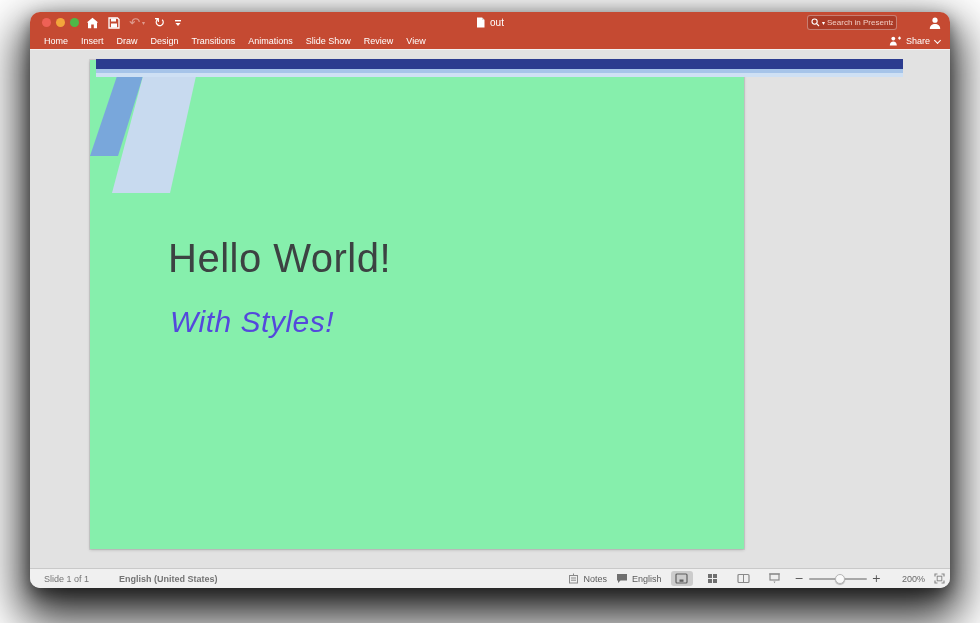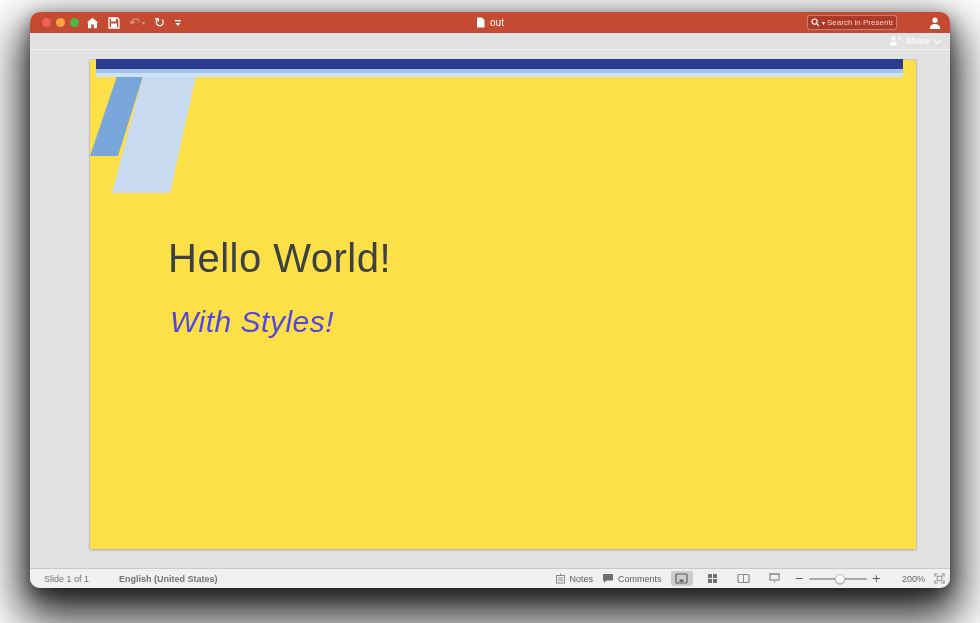--- a/index.html
+++ b/index.html
@@ -38,21 +38,21 @@
             display:flex; align-items:center; padding-left:14px; gap:13px; }
   .tab { color:#ffffff; font-size:9px; white-space:nowrap; cursor:default; }
   .share-zone { position:absolute; right:10px; top:21px; height:16px; display:flex; align-items:center; gap:5px; }
   .share-zone span { color:#fff; font-size:9px; }
   .chev { width:5px; height:5px; border-right:1.4px solid #fff; border-bottom:1.4px solid #fff;
           transform:rotate(45deg); margin-top:-2px; }
 
   
   .workspace { position:absolute; left:0; top:37px; width:100%; height:519px; background:#e2e2e2;
                border-top:1px solid #f2f2f2; }
-  .slide { position:absolute; left:60px; top:10px; width:826px; height:489px; background:#fde047;
+  .slide { position:absolute; left:60px; top:10px; width:654px; height:489px; background:#86efac;
            box-shadow:0 0 0 1px rgba(0,0,0,0.08), 0 1px 3px rgba(0,0,0,0.18); overflow:hidden; }
   .bar-navy  { position:absolute; left:66px; top:9px;    width:807px; height:10px; background:#2b3b8f; }
   .bar-med   { position:absolute; left:66px; top:19px;   width:807px; height:3.5px; background:#a6c4e9; }
   .bar-light { position:absolute; left:66px; top:22.5px; width:807px; height:4px; background:#cee0f4; }
   .stripe { position:absolute; left:0; top:0; width:130px; height:140px; }
   .stripe-dark  { background:#79a7db; clip-path:polygon(27px 16px, 53px 16px, 28px 96px, 0px 96px); }
   .stripe-light { background:#c8daef; clip-path:polygon(53px 16px, 106px 16px, 80px 133px, 22px 133px); }
   .slide-title { position:absolute; left:78px; top:176px; font-size:40px; color:#3c4242;
                  letter-spacing:0.5px; white-space:nowrap; }
   .slide-sub   { position:absolute; left:80px; top:245px; font-size:30px; font-style:italic;
@@ -137,20 +137,31 @@
       </div>
 
       <span class="profile">
         <svg width="14" height="14" viewBox="0 0 14 14">
             <circle cx="7" cy="4.2" r="2.6" fill="#ffffff"></circle>
             <path d="M1.8 13 C1.8 9.6 4 8 7 8 C10 8 12.2 9.6 12.2 13 Z" fill="#ffffff"></path>
           </svg>
       </span>
     </div>
 
+    <div class="tabrow">
+      <span class="tab">Home</span>
+      <span class="tab">Insert</span>
+      <span class="tab">Draw</span>
+      <span class="tab">Design</span>
+      <span class="tab">Transitions</span>
+      <span class="tab">Animations</span>
+      <span class="tab">Slide Show</span>
+      <span class="tab">Review</span>
+      <span class="tab">View</span>
+    </div>
     <div class="share-zone">
       <span>
         <svg width="12" height="10" viewBox="0 0 12 10">
             <circle cx="4.3" cy="2.6" r="1.9" fill="#ffffff"></circle>
             <path d="M0.8 9.6 C0.8 7 2.3 5.6 4.3 5.6 C6.3 5.6 7.8 7 7.8 9.6 Z" fill="#ffffff"></path>
             <rect x="9" y="1.5" width="3" height="1.2" fill="#ffffff"></rect>
             <rect x="9.9" y="0.6" width="1.2" height="3" fill="#ffffff"></rect>
           </svg>
       </span>
       <span>Share</span>
@@ -187,21 +198,21 @@
               </svg>
           </span>
           <span>Notes</span>
         </span>
         <span class="sb-btn">
           <span>
             <svg width="12" height="11" viewBox="0 0 12 11">
                 <path d="M1 1 H11 V7.5 H4.5 L2 10 L2 7.5 H1 Z" fill="#6f6f6f"></path>
               </svg>
           </span>
-          <span>Comments</span>
+          <span>English</span>
         </span>
 
         <span class="viewbtn sel">
           <span>
             <svg width="13" height="11" viewBox="0 0 13 11">
                 <rect x="1" y="1" width="11" height="9" rx="1" fill="none" stroke="#5f5f5f" stroke-width="1.2"></rect>
                 <rect x="4.5" y="6.5" width="4" height="2.3" fill="#5f5f5f"></rect>
               </svg>
           </span>
         </span>

